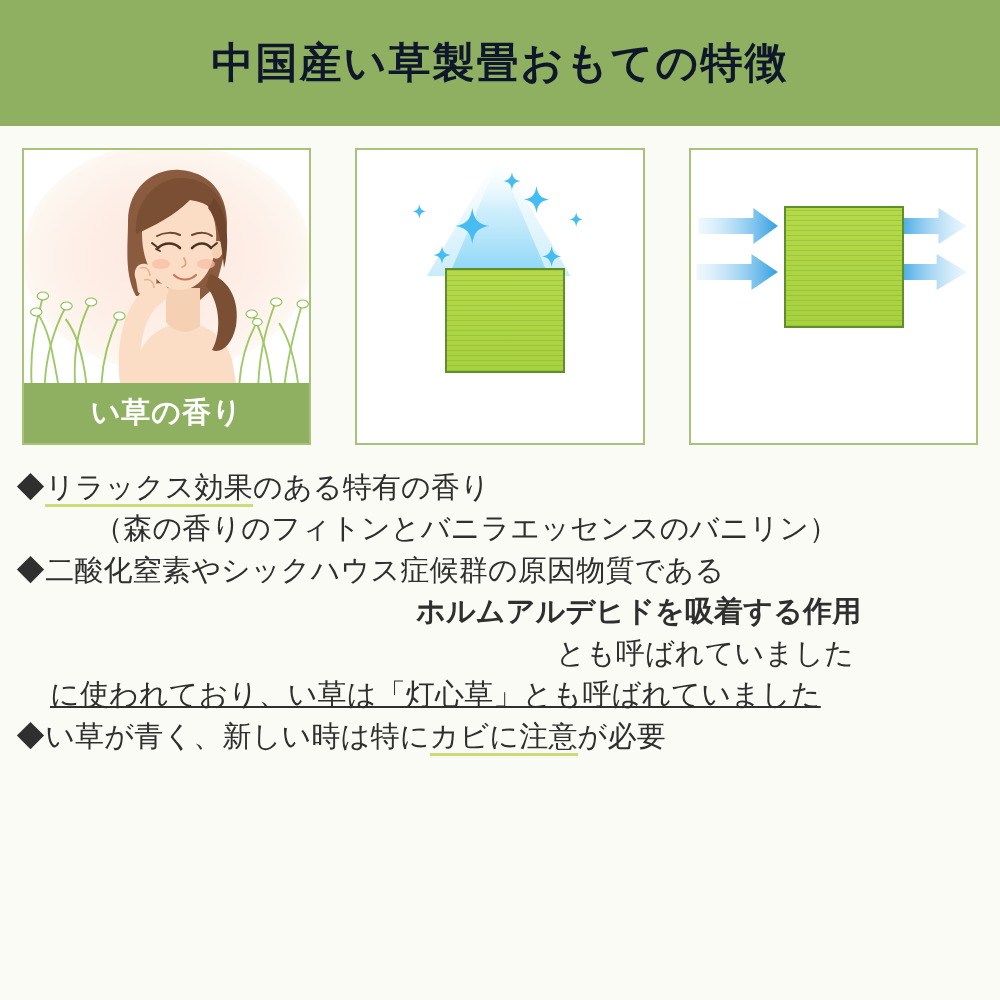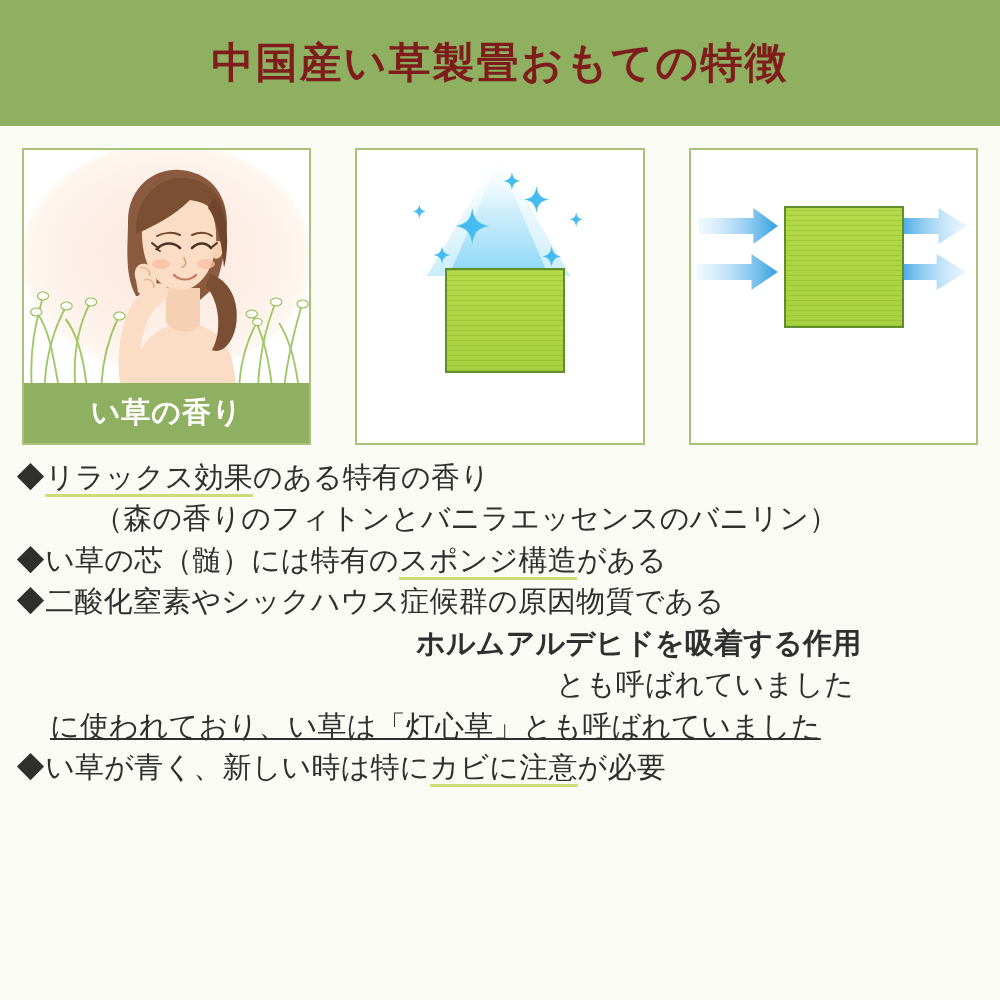--- a/index.html
+++ b/index.html
@@ -22,21 +22,21 @@
 
   
   .header {
     height: 126px;
     background: #8fb060;
     display: flex;
     align-items: center;
     justify-content: center;
   }
   .header-title {
-    color: #7f1d1d;
+    color: #0f172a;
     font-size: 42px;
     font-weight: bold;
     letter-spacing: 2px;
     font-family: "Liberation Sans", sans-serif;
   }
 
   
   .cards {
     display: flex;
     gap: 44px;
@@ -116,21 +116,21 @@
     background:
       repeating-linear-gradient(0deg, rgba(120,170,40,.35) 0 1px, rgba(0,0,0,0) 1px 5px),
       linear-gradient(#b5d94a, #a8d13f);
     border: 2px solid #5f8f2a;
     box-sizing: border-box;
     z-index: 2;
   }
 
   
   .body-text {
-    padding: 12px 16px 0 16px;
+    padding: 22px 16px 0 16px;
     box-sizing: border-box;
   }
   .line {
     font-size: 29px;
     color: #2f2f2f;
     line-height: 1.43;
     white-space: pre;
     letter-spacing: 0.2px;
   }
   .line.indent-1 { padding-left: 78px; }
@@ -277,21 +277,20 @@
       </div>
     </div>
 
   </div>
 
   <div class="body-text">
     <div class="line"><span class="bullet">◆</span><span></span><span class="u">リラックス効果</span><span>のある特有の香り</span></div>
 
     <div class="line indent-1"><span>（森の香りのフィトンとバニラエッセンスのバニリン）</span></div>
 
-    <div class="line"><span class="bullet">◆</span><span>い草の芯（髄）には特有の</span><span class="u">スポンジ構造</span><span>がある</span></div>
 
     <div class="line"><span class="bullet">◆</span><span>二酸化窒素やシックハウス症候群の原因物質である</span></div>
 
     <div class="line indent-2"><span>ホルムアルデヒドを吸着する作用</span></div>
 
 
     <div class="line indent-3"><span>とも呼ばれていました</span></div>
 
 
     <div class="line indent-4"><span>に使われており、い草は「灯心草」とも呼ばれていました</span></div>

